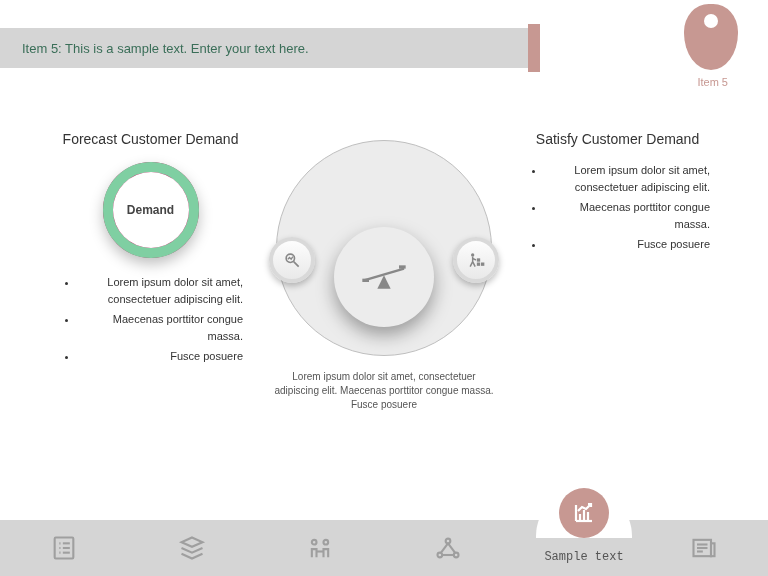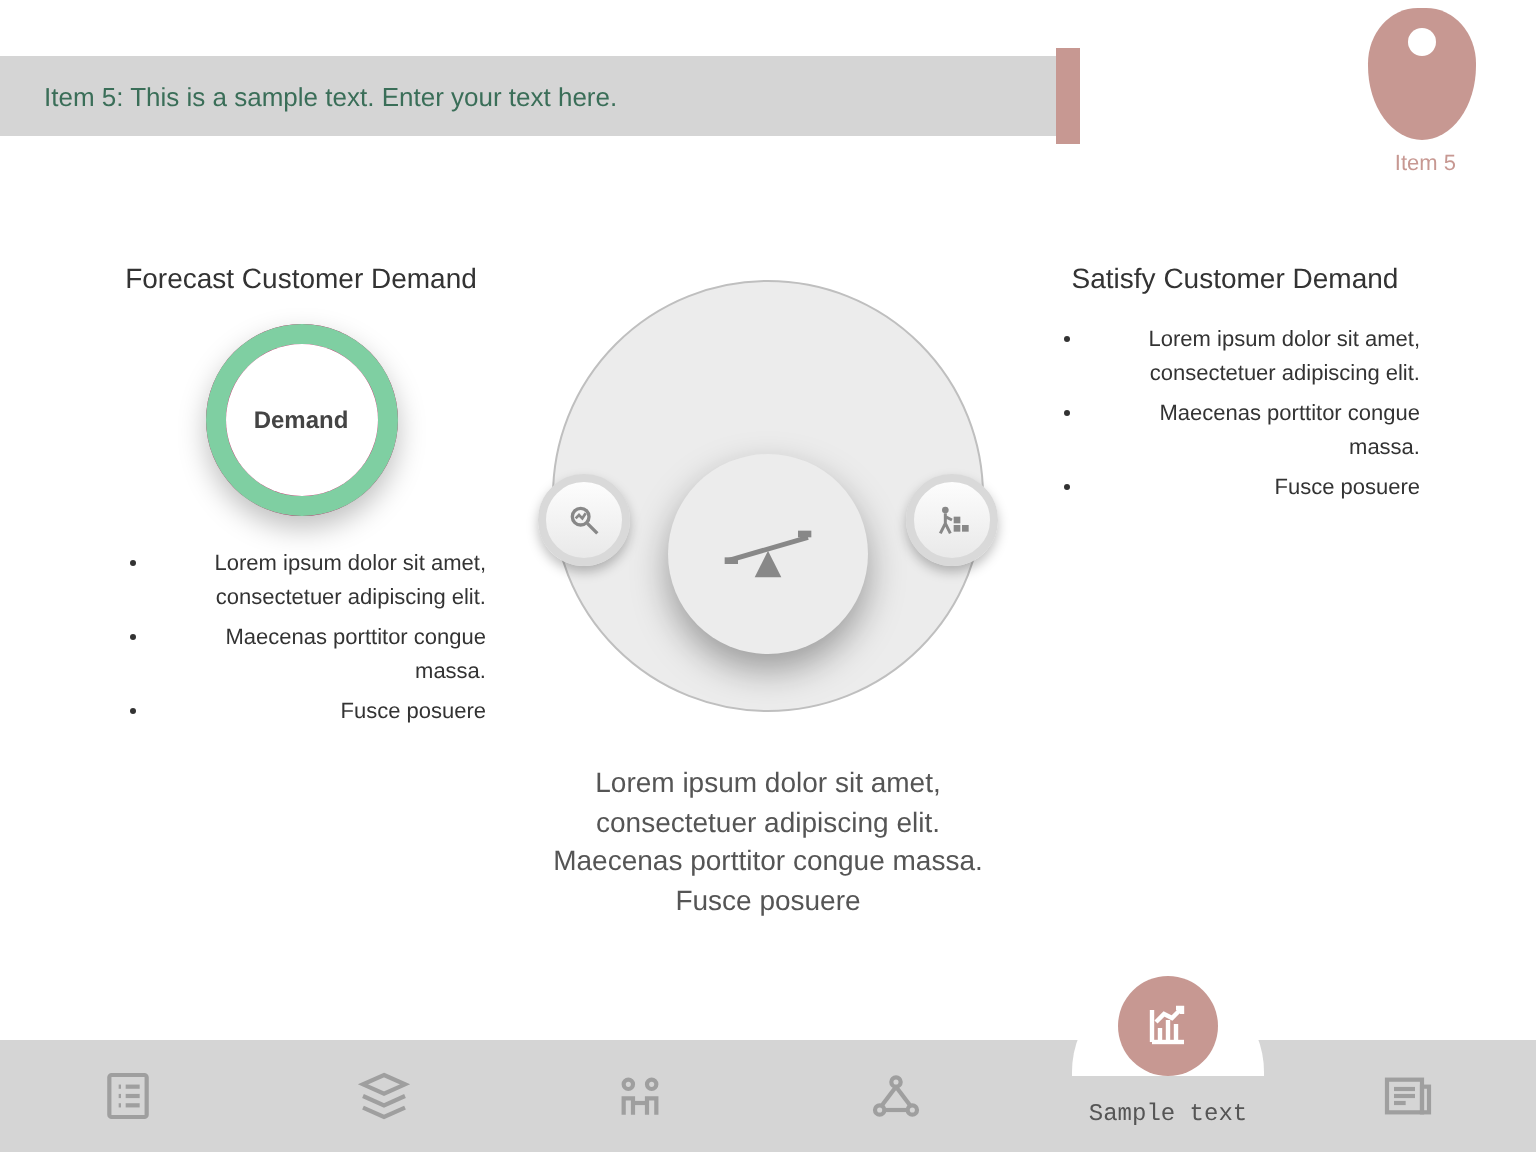--- a/index.html
+++ b/index.html
@@ -32,21 +32,21 @@
   
   .center { position: absolute; left: 50%; top: 10px; transform: translateX(-50%); text-align: center; }
   .big-circle { width: 216px; height: 216px; border-radius: 50%; background: #ececec; border: 1px solid #bfbfbf; position: relative; margin: 0 auto; }
   .inner-circle { position: absolute; width: 100px; height: 100px; border-radius: 50%; background: #ececec; top: 86px; left: 50%; transform: translateX(-50%); box-shadow: 0 8px 18px rgba(0,0,0,0.35); display:flex; align-items:center; justify-content:center; }
   .inner-circle svg { width: 50px; height: 50px; }
   .side-circle { position:absolute; width:46px; height:46px; border-radius:50%; background:linear-gradient(#fdfdfd,#e9e9e9); top:96px; box-shadow: 0 3px 6px rgba(0,0,0,0.25); border:4px solid #d9d9d9; display:flex;align-items:center;justify-content:center; }
   .side-circle.left { left:-8px; }
   .side-circle.right { right:-8px; }
   .side-circle svg { width:20px; height:20px; }
   .balance-label { margin-top: 4px; font-size: 12px; font-weight: 600; color: #555; }
-  .center-desc { margin-top: 26px; font-size: 14px; color: #555; line-height:1.4; width: 230px; }
+  .center-desc { margin-top: 14px; font-size: 10px; color: #555; line-height:1.4; width: 230px; }
 
   
   .bottom { position:absolute; bottom:0; left:0; width:100%; height:56px; background:#d5d5d5; display:flex; align-items:center; justify-content:space-around; }
   .bottom svg { width:28px; height:28px; fill:none; stroke:#9f9f9f; stroke-width:1.8; }
   .bump { position:absolute; bottom:0; left:514px; width:140px; height:84px; }
   .bump-curve { position:absolute; bottom:38px; left:50%; transform:translateX(-50%); width:96px; height:50px; background:#fff; border-radius: 90px 90px 0 0; }
   .bump-circle { position:absolute; bottom:38px; left:50%; transform:translateX(-50%); width:50px; height:50px; border-radius:50%; background:#c79892; display:flex; align-items:center; justify-content:center; }
   .bump-circle svg { width:24px; height:24px; stroke:#fff; fill:none; stroke-width:2.2; }
   .bump-text { position:absolute; bottom:12px; left:50%; transform:translateX(-50%); font-size:12px; color:#555; white-space:nowrap;font-family:Liberation Mono, monospace; }
 

